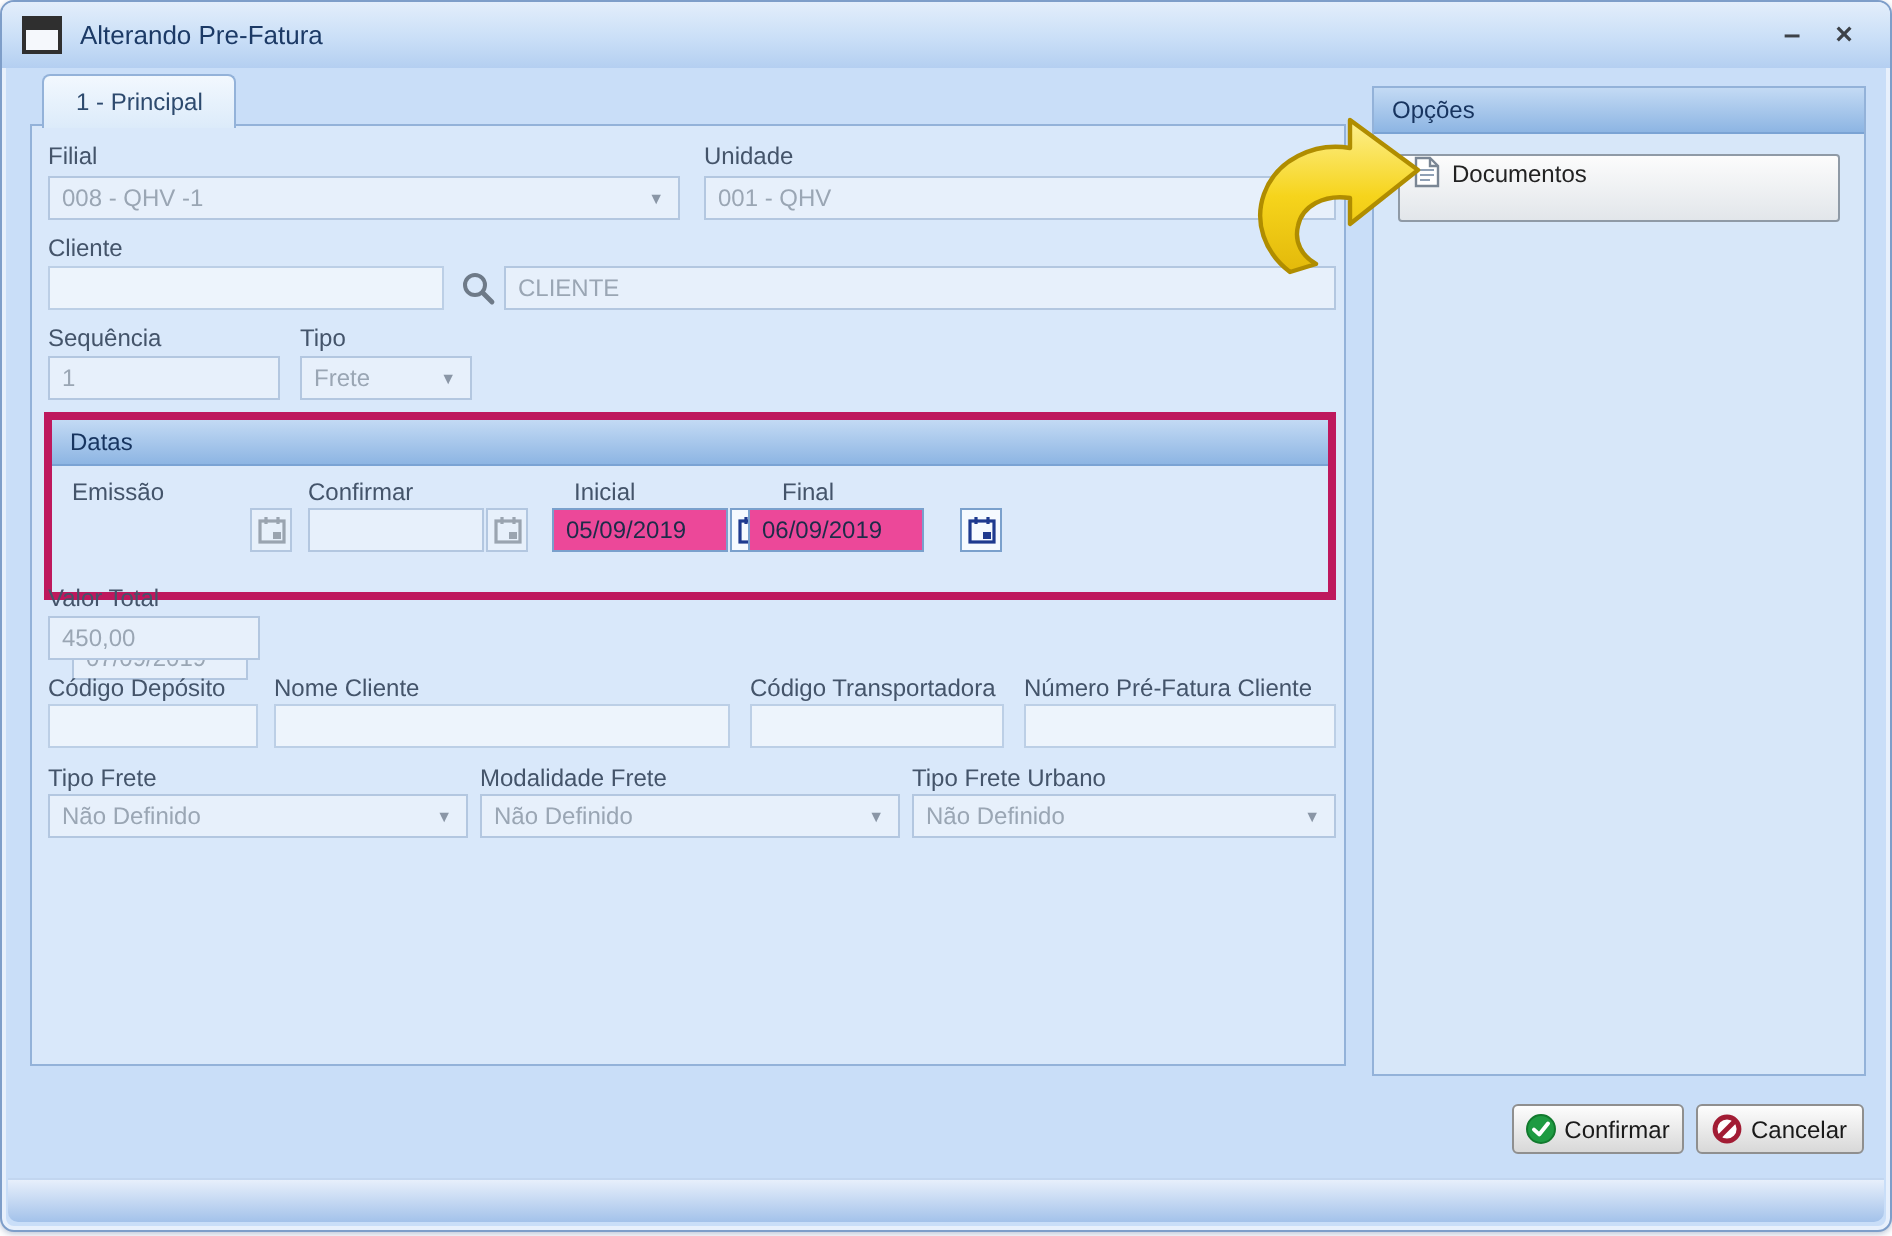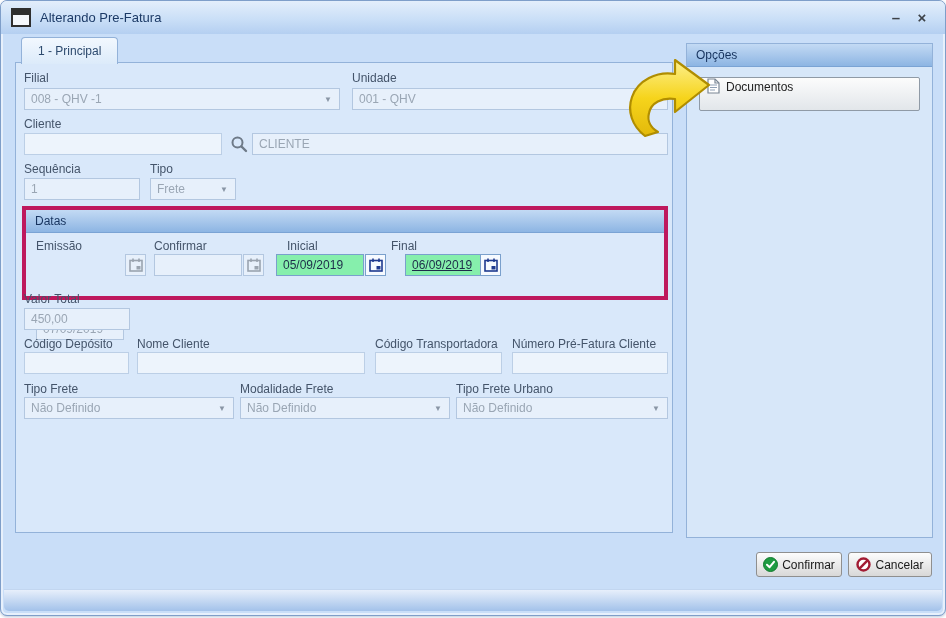--- a/index.html
+++ b/index.html
@@ -55,21 +55,21 @@
     font-size:12px;color:#17345f;
   }
   
   .lbl{position:absolute;font-size:12px;color:#44546a;white-space:nowrap;}
   .inp{
     position:absolute;height:22px;box-sizing:border-box;
     border:1px solid #b3c7e0;background:#e7f0fb;color:#9aa6b4;
     font-family:"Liberation Sans",sans-serif;font-size:12px;padding:0 6px;outline:none;
   }
   .inp.lighter{background:#edf4fc;border-color:#bccfe6;color:#2a3a52;}
-  .inp.white{background:#86efac;border-color:#7aa0cc;color:#1d2c49;}
+  .inp.white{background:#ec4899;border-color:#7aa0cc;color:#1d2c49;}
   .inp::placeholder{color:#9aa6b4;opacity:1;}
   .sel{
     position:absolute;height:22px;box-sizing:border-box;
     border:1px solid #b3c7e0;background:#e7f0fb;color:#9aa6b4;
     font-size:12px;display:flex;align-items:center;padding:0 6px;
   }
   .sel .arrow{position:absolute;right:7px;top:6px;font-size:8px;color:#8a96a6;}
   .calbtn{
     position:absolute;width:21px;height:22px;box-sizing:border-box;
     border:1px solid #b3c7e0;background:#e7f0fb;
@@ -178,21 +178,21 @@
       <input class="inp white" style="left: 250px; top: 44px; width: 88px;" value="05/09/2019">
       <span class="calbtn white" style="left:339px;top:44px;">
         <svg width="14" height="14" viewBox="0 0 14 14">
             <rect x="1" y="2.5" width="12" height="10.5" fill="none" stroke="#1f3a8f" stroke-width="1.6"></rect>
             <line x1="4" y1="0.5" x2="4" y2="4" stroke="#1f3a8f" stroke-width="1.6"></line>
             <line x1="10" y1="0.5" x2="10" y2="4" stroke="#1f3a8f" stroke-width="1.6"></line>
             <rect x="7.5" y="8" width="4" height="3.5" fill="#1f3a8f"></rect>
           </svg>
       </span>
       <span class="lbl" style="left:365px;top:29px;">Final</span>
-      <input class="inp white" style="left: 379px; top: 44px; width: 88px; text-decoration: underline;" value="06/09/2019">
+      <input class="inp white" style="left: 348px; top: 44px; width: 88px;" value="06/09/2019">
       <span class="calbtn white" style="left:454px;top:44px;">
         <svg width="14" height="14" viewBox="0 0 14 14">
             <rect x="1" y="2.5" width="12" height="10.5" fill="none" stroke="#1f3a8f" stroke-width="1.6"></rect>
             <line x1="4" y1="0.5" x2="4" y2="4" stroke="#1f3a8f" stroke-width="1.6"></line>
             <line x1="10" y1="0.5" x2="10" y2="4" stroke="#1f3a8f" stroke-width="1.6"></line>
             <rect x="7.5" y="8" width="4" height="3.5" fill="#1f3a8f"></rect>
           </svg>
       </span>
     </div>
 

